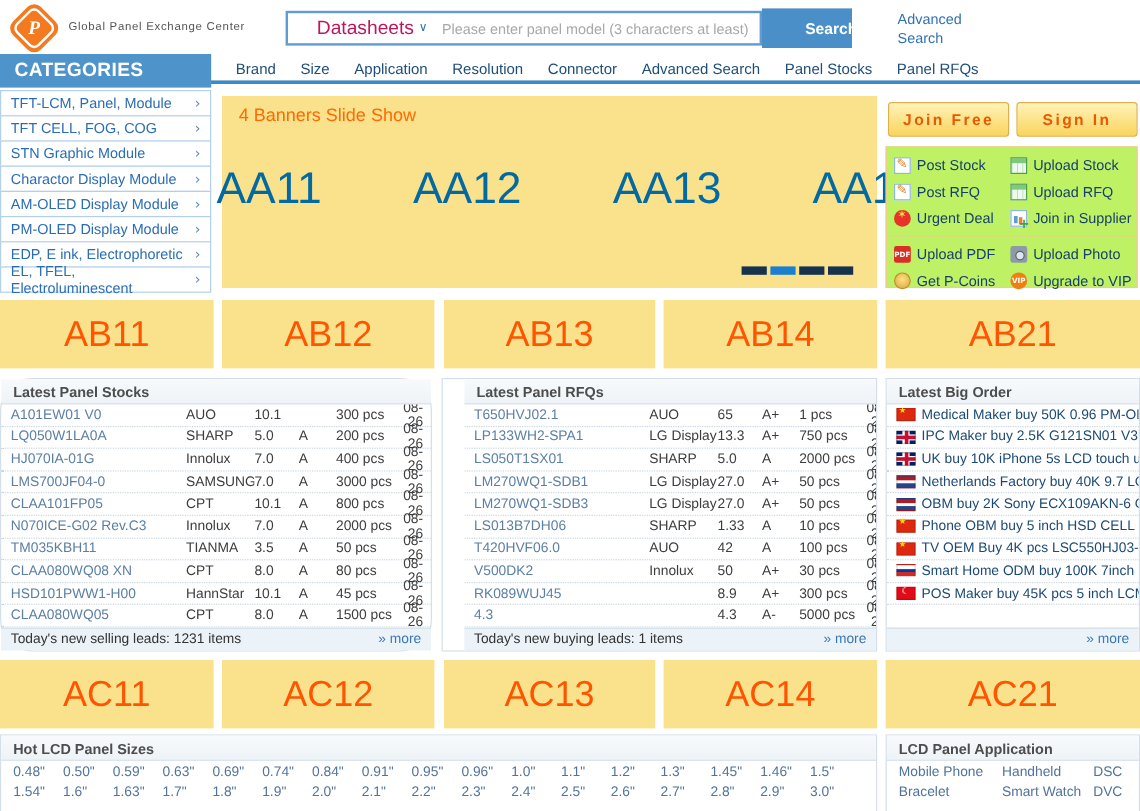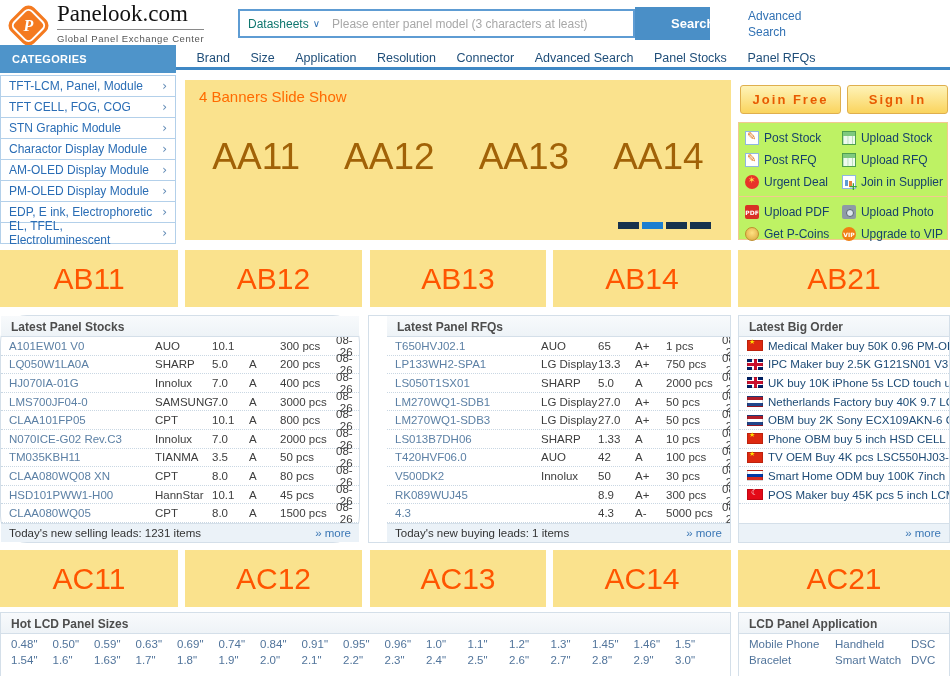--- a/index.html
+++ b/index.html
@@ -11,44 +11,44 @@
   .logo-wrap { position:absolute; left:6px; top:2px; display:flex; gap:10px; align-items:center; cursor:pointer; }
   .logo-icon { width:33px; height:33px; background:#F47A20; border-radius:8px; transform:rotate(45deg); position:relative; margin:5px 2px 0 6px; }
   .logo-icon::before { content:""; position:absolute; inset:3px; border:2px solid #fff; border-radius:6px; }
   .logo-p { position:absolute; inset:0; display:flex; align-items:center; justify-content:center; transform:rotate(-45deg); color:#fff; font-family:"Liberation Serif",serif; font-style:italic; font-weight:bold; font-size:16px; }
   .logo-text { display:flex; flex-direction:column; }
   .logo-name { font-family:"Liberation Serif","DejaVu Serif",serif; font-size:23px; color:#121212; line-height:1.05; border-bottom:1px solid #8a8a8a; padding-bottom:3px; }
   .logo-tag { font-size:9.5px; color:#555; letter-spacing:.6px; margin-top:3px; }
 
   .search-wrap { position:absolute; left:238px; top:7px; display:flex; align-items:center; height:33px; }
   .search-box { display:flex; align-items:center; width:397px; height:29px; border:2px solid #5E9CD3; background:#fff; }
-  .search-cat { color:#0f766e; font-size:12px; padding:0 4px 0 8px; white-space:nowrap; cursor:pointer; }
+  .search-cat { color:#be185d; font-size:16px; padding:0 4px 0 24px; white-space:nowrap; cursor:pointer; }
   .search-caret { font-size:10px; color:#3272B4; padding-right:6px; cursor:pointer; }
   .search-input { border:none; outline:none; flex:1; font-size:12px; color:#333; padding:0 6px; height:100%; background:transparent; }
   .search-input::placeholder { color:#A8A8A8; }
   .search-btn { width:75px; height:33px; background:#4A8FC7; color:#fff; font-weight:bold; font-size:13px; border:none; cursor:pointer; font-family:inherit;padding-left:36px; }
   .adv-search { position:absolute; left:748px; top:8px; width:60px; font-size:12px; color:#3272B4; line-height:1.35; cursor:pointer; }
 
   
   .navbar { position:absolute; top:45px; left:0; width:950px; height:25px; border-bottom:3px solid #3F88C5; background:#fff; }
-  .categories-header { position:absolute; top:45px; left:0; width:176px; height:28px; background:#4E94CA; color:#fff; font-weight:bold; font-size:11px; line-height:28px; padding-left:12px; letter-spacing:.3px; z-index:2; cursor:pointer; }
+  .categories-header { position:absolute; top:45px; left:0; width:176px; height:28px; background:#4E94CA; color:#fff; font-weight:bold; font-size:16px; line-height:28px; padding-left:12px; letter-spacing:.3px; z-index:2; cursor:pointer; }
   .nav-links { position:absolute; top:45px; left:176px; width:660px; height:25px; display:flex; justify-content:space-evenly; align-items:center; }
   .nav-item { font-size:12.5px; color:#1F4E79; cursor:pointer; white-space:nowrap; }
 
   
   .sidebar { position:absolute; top:75px; left:0; width:180px; }
   .side-item { width:176px; height:22px; border:1px solid #B3D0EA; background:#fff; padding:0 8px; font-size:12px; color:#2A6DB5; display:flex; justify-content:space-between; align-items:center; cursor:pointer; }
   .side-item + .side-item { margin-top:-1px; }
   .side-arrow { color:#5E88B5; font-size:12px; font-family:"DejaVu Sans",sans-serif; }
 
   
   .banner { position:absolute; left:185px; top:80px; width:546px; height:160px; background:#FAE28D; cursor:pointer; }
   .banner-caption { position:absolute; left:14px; top:8px; color:#FF6A00; font-size:15px; }
   .banner-slides { position:absolute; top:56px; left:0; width:100%; display:flex; justify-content:center; gap:44px; }
-  .banner-slide { color:#a16207; font-size:37px; }
+  .banner-slide { color:#0369a1; font-size:37px;margin-left:32px; }
   .banner-dots { position:absolute; right:20px; bottom:11px; display:flex; gap:3px; }
   .banner-dot { width:21px; height:7px; cursor:pointer; }
 
   
   .yellow-btn { position:absolute; top:85px; width:101px; height:29px; background:linear-gradient(#FEF3B8,#FAD45E); border:1px solid #DFAF4E; border-radius:3px; color:#E85A00; font-weight:bold; font-size:13px; letter-spacing:2px; display:flex; align-items:center; justify-content:center; cursor:pointer; }
   .join-btn { left:740px; } .signin-btn { left:847px; }
   .quick-panel { position:absolute; left:738px; top:122px; width:210px; height:118px; border:1px solid #F2C98E; background:#bef264; }
   .quick-group { display:grid; grid-template-columns:1fr 1fr; padding:4px 4px 3px 6px; }
   .quick-group.g1 { border-bottom:1px solid #F2C98E; }
   .quick-link { display:flex; align-items:center; gap:5px; height:22px; font-size:12px; color:#16406B; cursor:pointer; white-space:nowrap; }
@@ -109,21 +109,20 @@
 </head>
 <body>
 
 <div class="page">
 
   <div class="logo-wrap">
     <div class="logo-icon">
       <span class="logo-p">P</span>
     </div>
     <div class="logo-text">
-      <span class="logo-name">Panelook.com</span>
       <span class="logo-tag">Global Panel Exchange Center</span>
     </div>
   </div>
 
   <div class="search-wrap">
     <div class="search-box">
       <span class="search-cat">Datasheets</span>
       <span class="search-caret">∨</span>
       <input class="search-input" type="text" placeholder="Please enter panel model (3 characters at least)" style="">
     </div>

